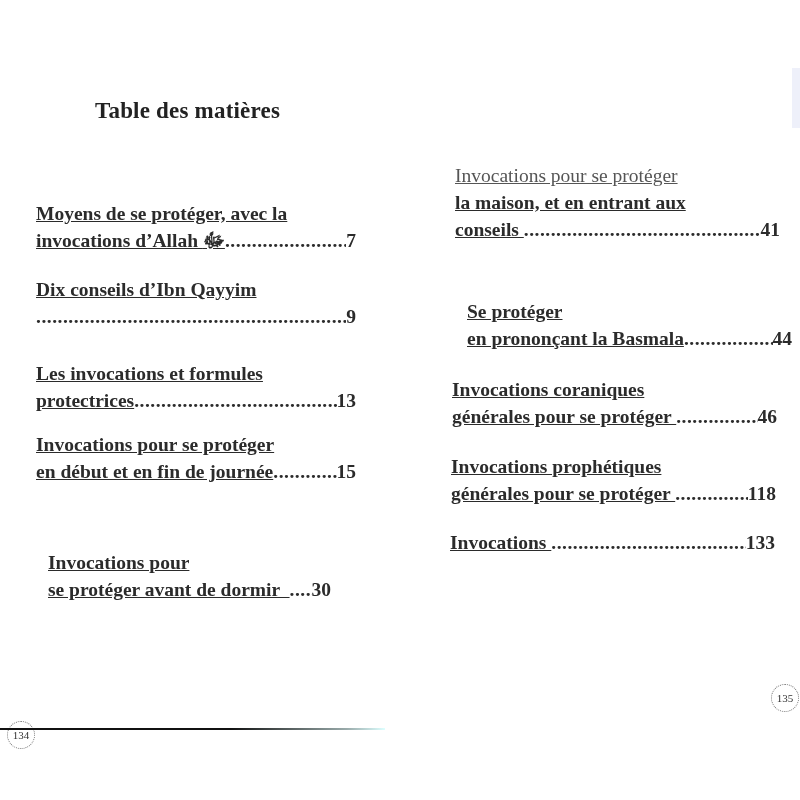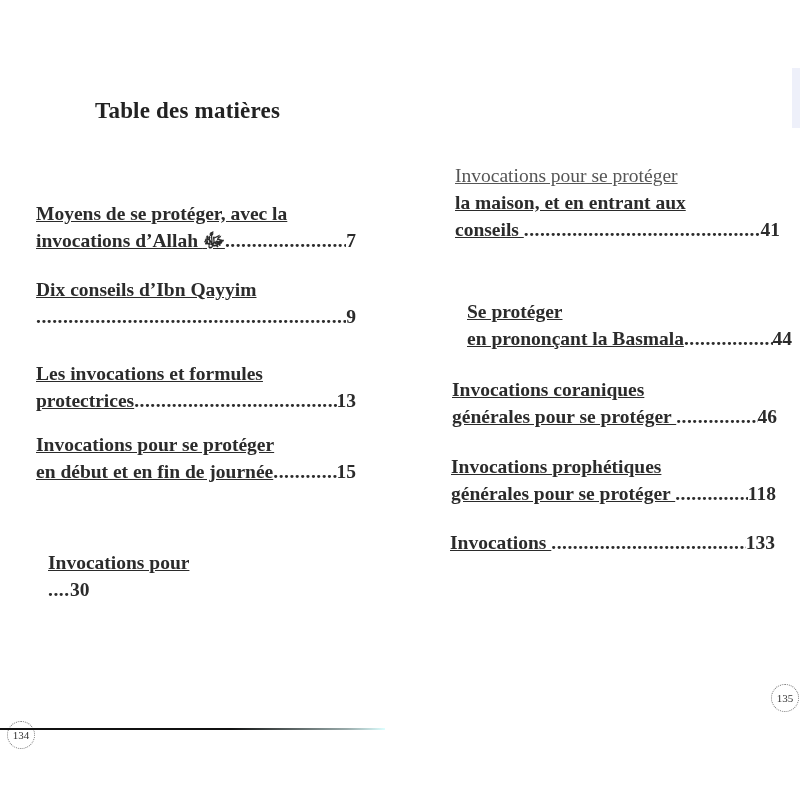--- a/index.html
+++ b/index.html
@@ -70,20 +70,21 @@
         <span class="dots">...................................................................................</span>
         <span class="pg">15</span>
       </div>
   </div>
 
   <div class="entry" style="left:48px;top:509px;width:320px;margin-top:40px;">
     <div class="line">
         <span class="txt">Invocations pour</span>
       </div>
     <div class="line">
+        <span class="txt">se protéger avant de dormir  </span>
         <span class="dots" style="flex:0 0 auto;width:22px;">...................................................................................</span>
         <span class="pg">30</span>
       </div>
   </div>
 
   <div class="pagenum" style="left:7px;top:680px;margin-top:41px;">134</div>
   <div class="rule"></div>
 </div>
 
 <div class="page right">

